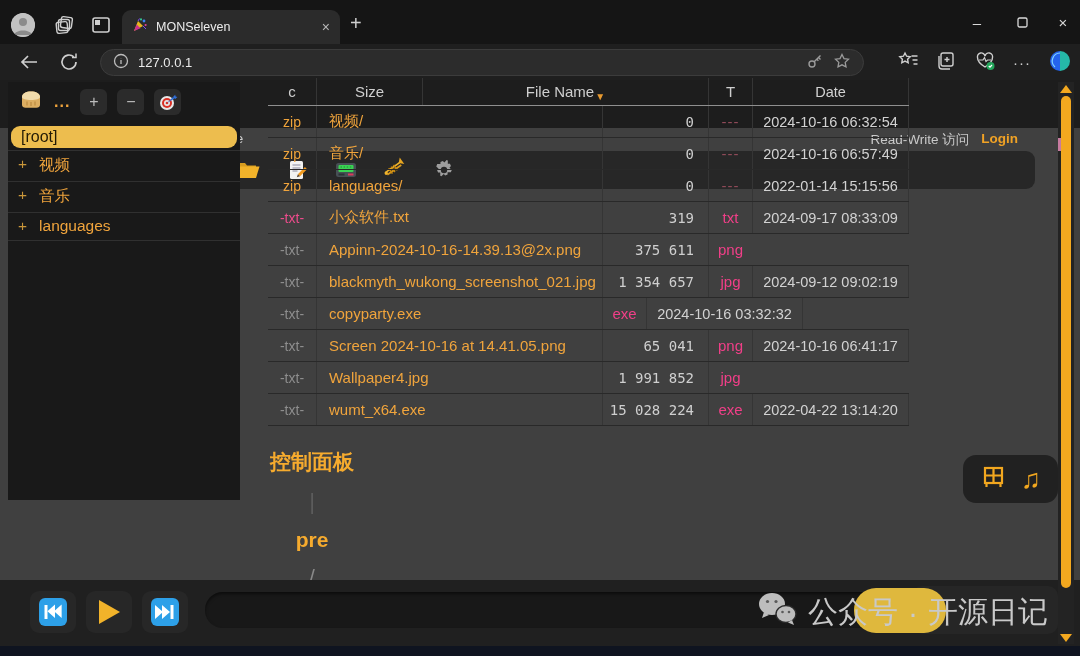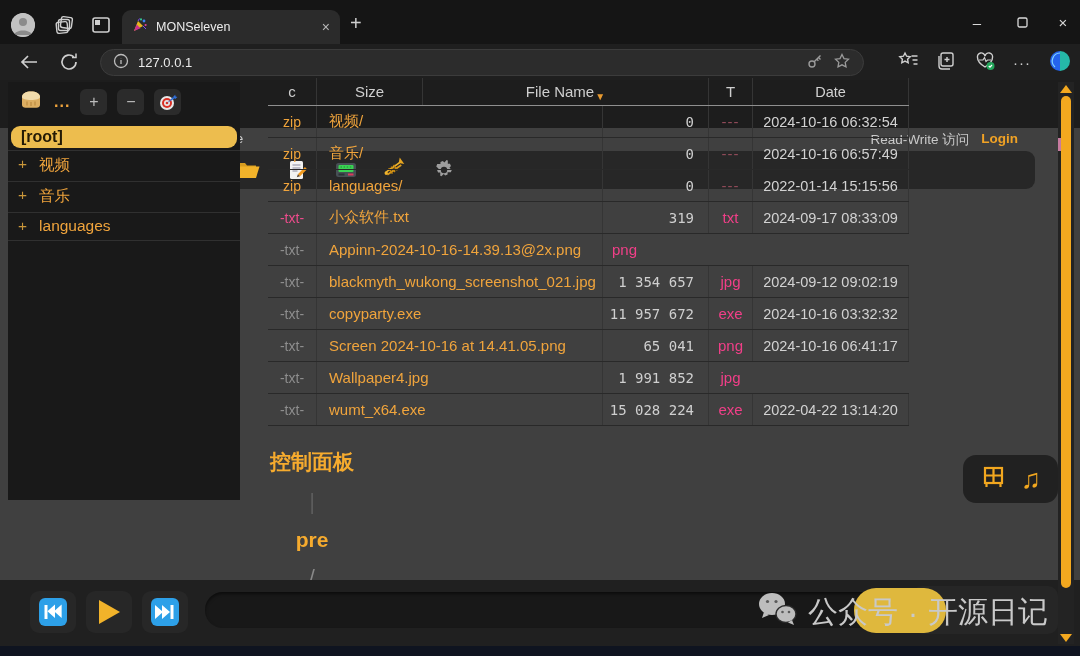--- a/index.html
+++ b/index.html
@@ -36,21 +36,21 @@
   .dashes{color:#f0a43c;font-weight:bold;font-size:17px;letter-spacing:2px;}
   .ebtn{width:26px;height:26px;display:flex;align-items:center;justify-content:center;}
 
   
   .sidebar{position:absolute;left:8px;top:82px;width:232px;height:418px;background:#191919;}
   .tree-ctl{display:flex;align-items:center;gap:10px;padding:6px 6px 8px 10px;}
   .dots{color:#f0a43c;font-weight:bold;font-size:16px;letter-spacing:1px;}
   .sq-btn{width:27px;height:26px;background:#2b2b2b;border-radius:6px;color:#bdbdbd;
     display:flex;align-items:center;justify-content:center;font-size:16px;}
   .root-item{margin:2px 3px;background:#edbd4e;border-radius:9px;padding:2px 10px;
-    color:#231a05;font-size:16px;font-weight:bold;}
+    color:#231a05;font-size:16px;}
   .tree-item{display:flex;gap:12px;padding:4px 10px 5px 10px;border-top:1px solid #303030;
     color:#f0a43c;font-size:15.5px;}
   .tree-item:nth-of-type(2){border-top:none;}
   .tree-plus{color:#c9963a;}
   .tree-end{border-bottom:1px solid #303030;height:0;margin:0 0;}
 
   
   .filetable{position:absolute;left:268px;top:78px;width:641px;}
   .thead{display:flex;height:28px;align-items:center;color:#cfcfcf;font-size:15px;
     border-bottom:1px solid #8f8f8f;}
@@ -385,33 +385,33 @@
     <div class="tr">
       <div class="td col-c" data-variant="pink">-txt-</div>
       <div class="td col-name">小众软件.txt</div>
       <div class="td col-size">319</div>
       <div class="td col-type" data-variant="pink">txt</div>
       <div class="td col-date">2024-09-17 08:33:09</div>
     </div>
     <div class="tr">
       <div class="td col-c" data-variant="grey">-txt-</div>
       <div class="td col-name">Appinn-2024-10-16-14.39.13@2x.png</div>
+      <div class="td col-size">375 611</div>
       <div class="td col-type" data-variant="pink">png</div>
     </div>
     <div class="tr">
       <div class="td col-c" data-variant="grey">-txt-</div>
       <div class="td col-name">blackmyth_wukong_screenshot_021.jpg</div>
       <div class="td col-size">1 354 657</div>
       <div class="td col-type" data-variant="pink">jpg</div>
       <div class="td col-date">2024-09-12 09:02:19</div>
     </div>
     <div class="tr">
       <div class="td col-c" data-variant="grey">-txt-</div>
       <div class="td col-name">copyparty.exe</div>
-      <div class="td col-size">11 957 672</div>
       <div class="td col-type" data-variant="pink">exe</div>
       <div class="td col-date">2024-10-16 03:32:32</div>
     </div>
     <div class="tr">
       <div class="td col-c" data-variant="grey">-txt-</div>
       <div class="td col-name">Screen 2024-10-16 at 14.41.05.png</div>
       <div class="td col-size">65 041</div>
       <div class="td col-type" data-variant="pink">png</div>
       <div class="td col-date">2024-10-16 06:41:17</div>
     </div>

